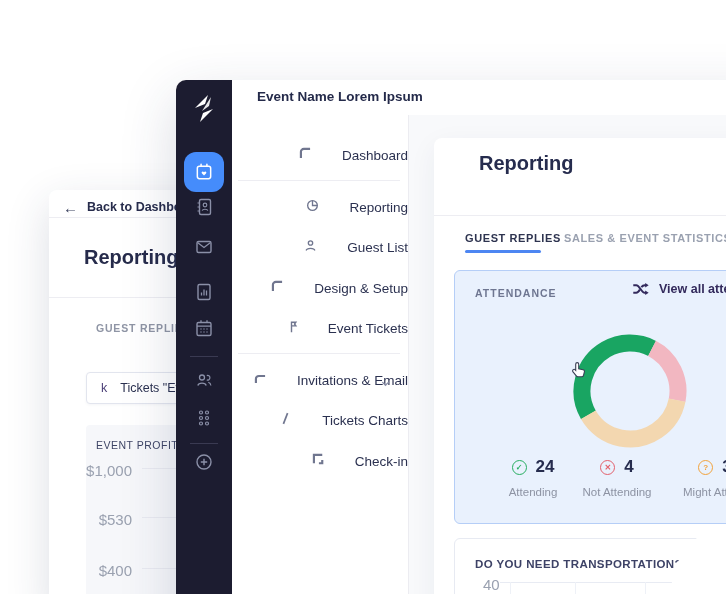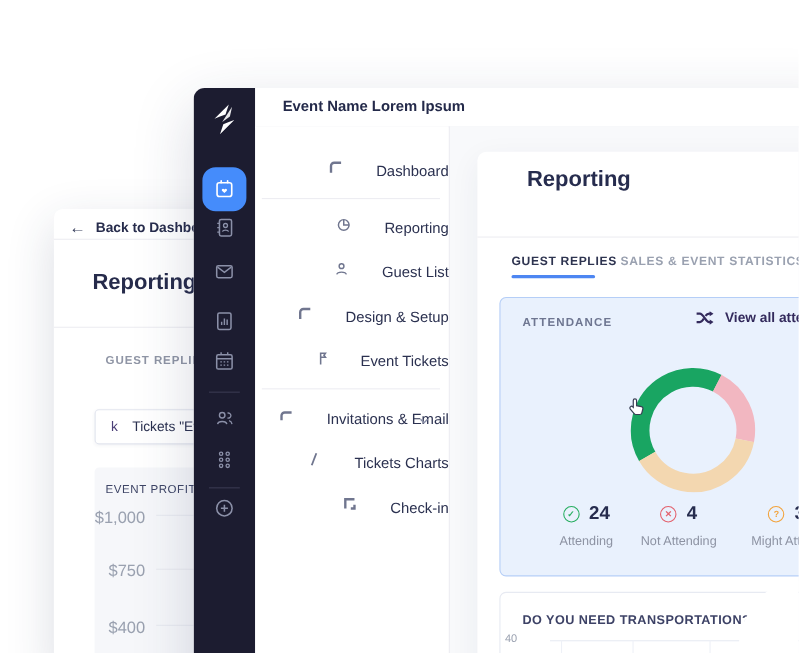--- a/index.html
+++ b/index.html
@@ -69,21 +69,21 @@
   .stat{position:absolute;top:186px;width:90px;text-align:center;}
   .stat .vrow{display:flex;align-items:center;justify-content:center;gap:9px;}
   .stat .sic2{width:15px;height:15px;border-radius:50%;border:1.5px solid;display:flex;align-items:center;
               justify-content:center;font-size:8px;font-weight:700;box-sizing:border-box;}
   .stat .sv{font-size:17px;font-weight:700;color:#262c4e;}
   .stat .sl{margin-top:9px;font-size:11.5px;color:#8d93a3;white-space:nowrap;}
 
   .tr-card{position:absolute;left:20px;top:400px;width:460px;height:110px;background:#fff;
            border:1px solid #e7eaf2;border-radius:6px;}
   .tr-title{position:absolute;left:20px;top:19px;font-size:11.5px;font-weight:700;letter-spacing:.4px;color:#3d4266;white-space:nowrap;}
-  .tr-tick{position:absolute;left:4px;top:37px;font-size:10px;color:#9aa1b0;}
+  .tr-tick{position:absolute;left:28px;top:37px;font-size:15px;color:#9aa1b0;}
   .tr-grid{position:absolute;left:45px;right:8px;top:43px;height:1px;background:#e8ebf3;}
   .tr-vt{position:absolute;top:43px;width:1px;height:14px;background:#eef1f7;}
 
   .corner{position:absolute;right:0;bottom:0;width:55px;height:66px;background:#fff;
           border-top-left-radius:100%;z-index:6;}
 </style>
 </head>
 <body>
 
 <div class="left-card">
@@ -100,21 +100,21 @@
     <span class="fv">Tickets "Event</span>
   </div>
   <div class="lc-profit">
     <div class="lp-title">EVENT PROFIT</div>
     <div id="profit-ticks">
         <div class="lp-row" style="top:37px">
       <span class="lp-lab">$1,000</span>
       <span class="lp-line"></span>
         </div>
         <div class="lp-row" style="top:86px">
-      <span class="lp-lab">$750</span>
+      <span class="lp-lab">$530</span>
       <span class="lp-line"></span>
         </div>
         <div class="lp-row" style="top:137px">
       <span class="lp-lab">$400</span>
       <span class="lp-line"></span>
         </div>
       </div>
   </div>
 </div>
 

